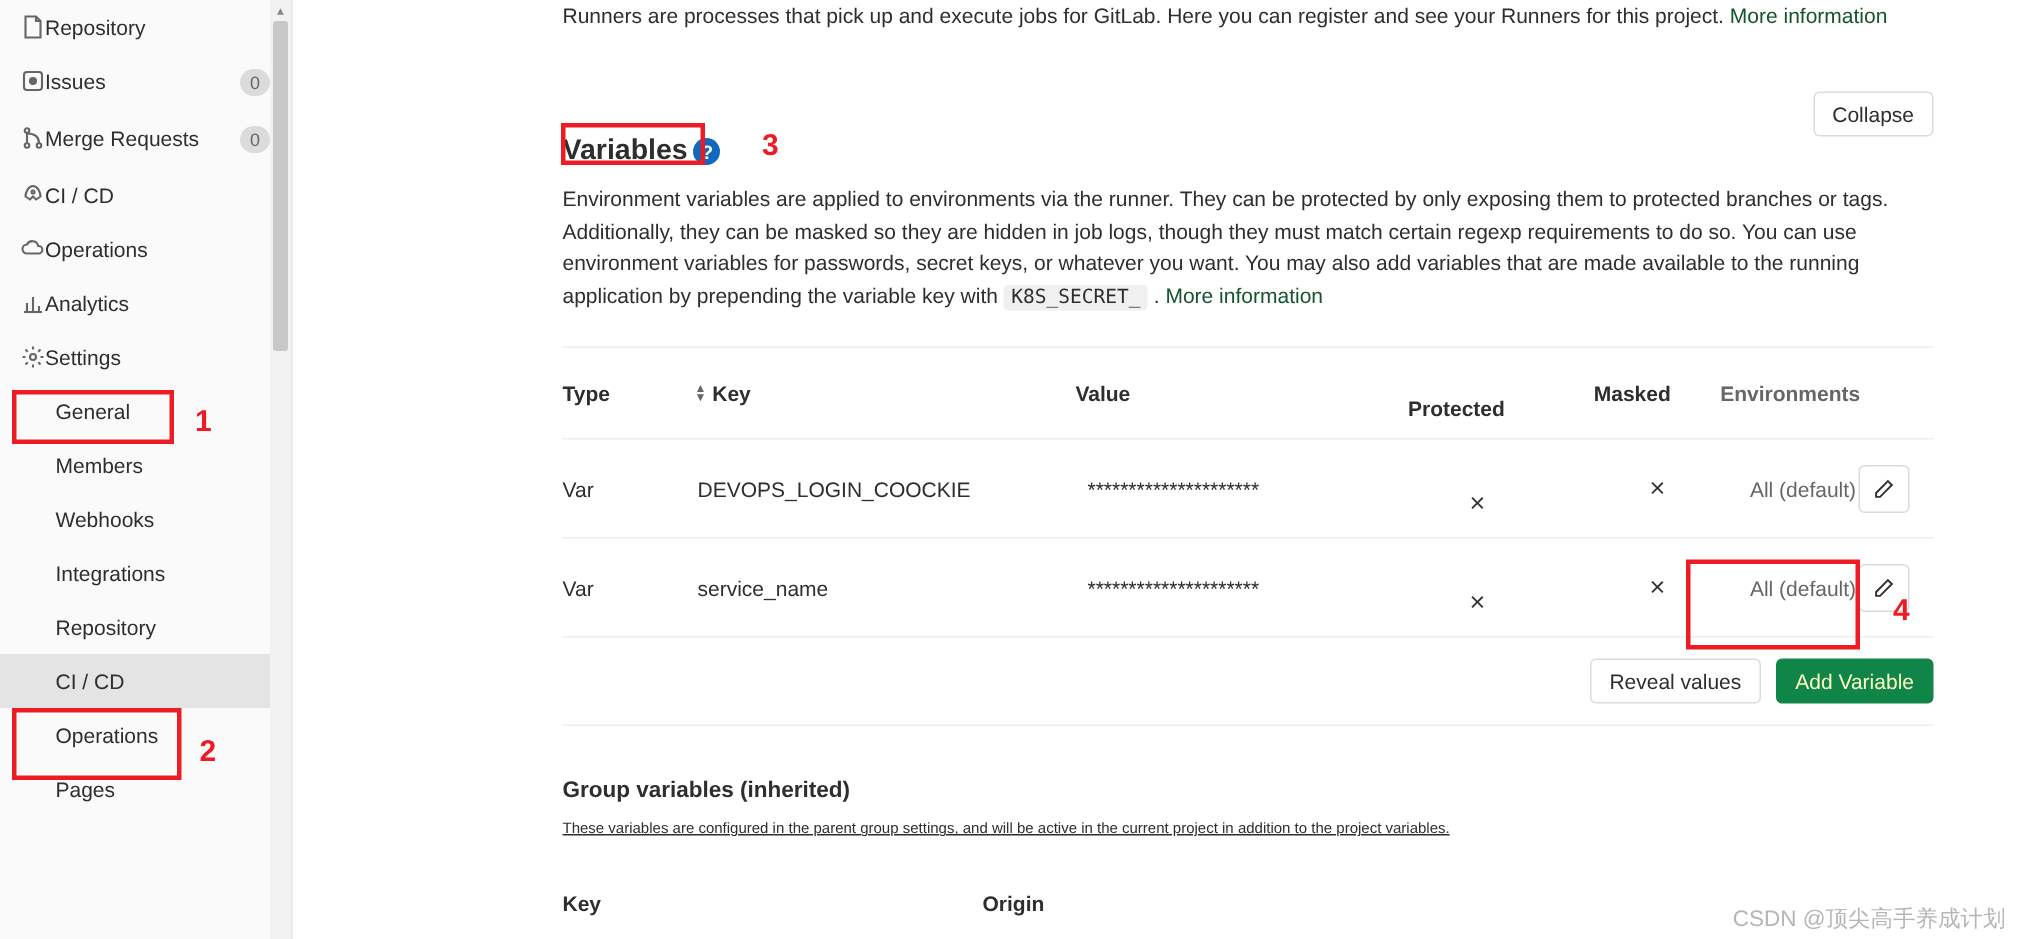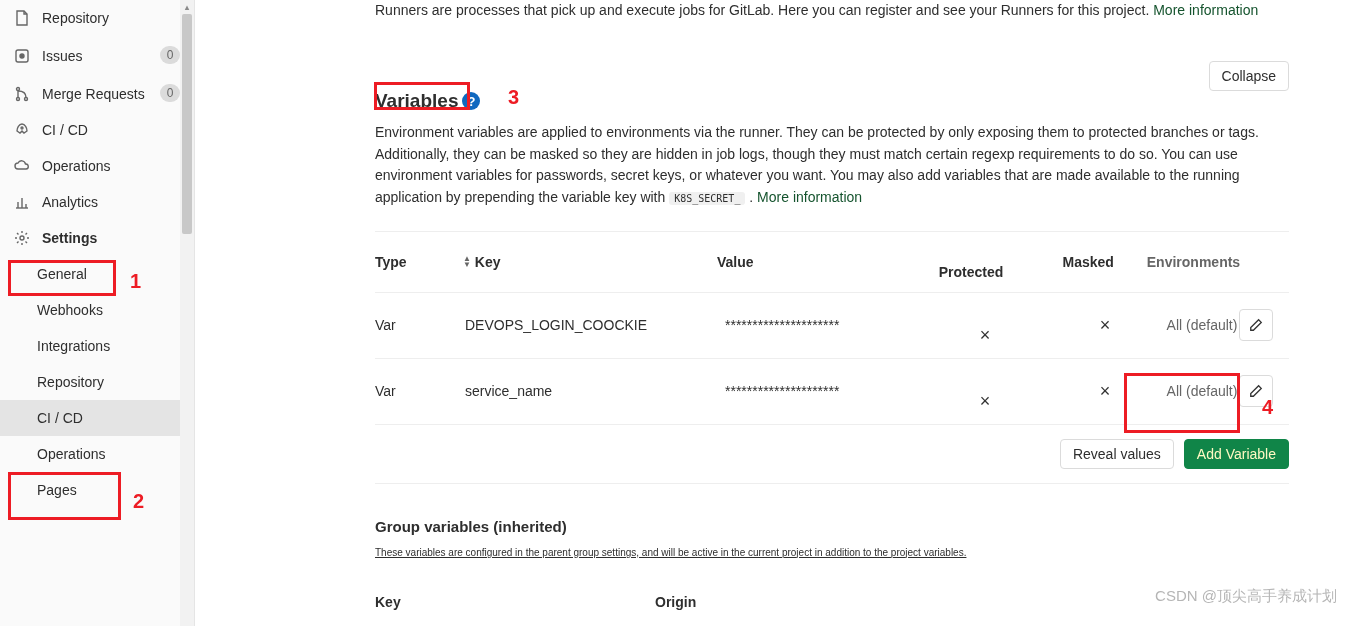--- a/index.html
+++ b/index.html
@@ -1,37 +1,37 @@
 <!DOCTYPE html>
 <html><head>
 <meta charset="utf-8">
 <style>
 * { box-sizing: border-box; margin: 0; padding: 0; }
 body { font-family: -apple-system, "Segoe UI", Helvetica, Arial, sans-serif; font-size: 14px; color: #2e2e2e; background: #fff; width: 1349px; height: 626px; overflow: hidden; position: relative; }
 .layout { display: flex; height: 100%; }
 .sidebar { width: 195px; background: #fafafa; border-right: 1px solid #e5e5e5; padding-top: 0; overflow-y: auto; position: relative; }
-.sidebar-item { display: flex; align-items: flex-end; padding: 10px 14px; color: #2e2e2e; cursor: pointer; gap: 12px; }
+.sidebar-item { display: flex; align-items: flex-start; padding: 10px 14px; color: #2e2e2e; cursor: pointer; }
 .sidebar-item.sub { padding-left: 37px; font-size: 14px; }
 .sidebar-item.active { background: #e4e4e4; font-weight: 400; }
 .sidebar-item .icon { width: 16px; height: 16px; display: inline-flex; align-items: center; justify-content: center; color: #666; flex-shrink: 0; }
 .sidebar-item .label { flex: 1; }
 .badge { background: #dbdbdb; color: #666; font-size: 12px; border-radius: 10px; width: 20px; height: 18px; display: inline-flex; align-items: center; justify-content: center; }
 .scrollbar-track { position: absolute; right: 0; top: 0; width: 14px; height: 100%; background: #f2f2f2; }
 .scrollbar-thumb { position: absolute; right: 2px; top: 0; width: 10px; height: 220px; background: #c8c8c8; border-radius: 2px; }
 .scrollbar-arrow { position: absolute; right: 0; top: 0; width: 14px; height: 14px; display: flex; align-items: center; justify-content: center; color: #888; font-size: 9px; }
 .main { flex: 1; padding: 0 60px 0 180px; overflow-y: auto; position: relative; }
 .intro { color: #2e2e2e; font-size: 14px; line-height: 1.5; margin-bottom: 40px; }
 .link { color: #14532d; cursor: pointer; }
 .section-head { display: flex; align-items: flex-start; justify-content: space-between; margin-bottom: 4px; }
 .section-title { font-size: 19px; font-weight: 600; display: inline-flex; align-items: center; gap: 4px; margin-top: 29px; }
 .help-icon { width: 18px; height: 18px; border-radius: 50%; background: #1068bf; color: #fff; font-size: 13px; font-weight: 700; display: inline-flex; align-items: center; justify-content: center; }
 .btn { border: 1px solid #dbdbdb; background: #fff; padding: 6px 12px; border-radius: 4px; cursor: pointer; font-size: 14px; color: #2e2e2e; }
 .btn.green { background: #108548; color: #fef9c3; border-color: #108548; }
 .desc { color: #2e2e2e; font-size: 14px; line-height: 1.55; margin-top: 10px; margin-bottom: 22px; }
-.code { background: #f0f0f0; padding: 1px 5px; font-family: monospace; font-size: 10px; border-radius: 3px; }
+.code { background: #f0f0f0; padding: 1px 5px; font-family: monospace; font-size: 13px; border-radius: 3px; }
 .table { width: 100%; }
 .thead, .trow { display: flex; align-items: center; padding: 12px 0; border-bottom: 1px solid #eee; }
 .thead { font-weight: 600; color: #2e2e2e; border-top: 1px solid #eee; }
 .col-type { width: 90px; }
 .col-key { width: 260px; display: flex; align-items: center; gap: 4px; }
 .col-value { width: 200px; }
 .col-prot { width: 120px; text-align: center; margin-top: 20px; }
 .col-mask { width: 120px; text-align: center; }
 .col-env { flex: 1; text-align: center; color: #666; }
 .col-act { width: 50px; }
@@ -39,21 +39,21 @@
 .edit-btn { width: 34px; height: 32px; border: 1px solid #dbdbdb; border-radius: 4px; display: inline-flex; align-items: center; justify-content: center; cursor: pointer; }
 .sort-icon { display: inline-flex; flex-direction: column; font-size: 8px; line-height: 6px; color: #666; }
 .footer-actions { display: flex; justify-content: flex-end; gap: 10px; padding: 14px 0; border-bottom: 1px solid #eee; margin-bottom: 34px; }
 .group-title { font-weight: 600; font-size: 15px; margin-bottom: 10px; }
 .group-desc { color: #2e2e2e; font-size: 10px; line-height: 1.5; margin-bottom: 20px; text-decoration: underline; }
 .ghead { display: flex; font-weight: 600; padding: 14px 0; }
 .gcol-key { width: 280px; }
 .gcol-origin { flex: 1; }
 .annot-box { border: 3px solid #ed1c24; position: absolute; pointer-events: none; }
 .annot-num { color: #ed1c24; font-weight: 600; font-size: 20px; position: absolute; }
-.watermark { position: absolute; bottom: 20px; right: 12px; color: rgba(120,120,120,0.55); font-size: 15px; }
+.watermark { position: absolute; bottom: 4px; right: 12px; color: rgba(120,120,120,0.55); font-size: 15px; }
 svg { display: block; }
 </style>
 </head>
 <body>
 
 <div class="layout">
   <div class="sidebar">
     <div class="scrollbar-track">
       <div class="scrollbar-arrow">▴</div>
       <div class="scrollbar-thumb" style="top:14px"></div>
@@ -110,32 +110,35 @@
     </div>
     <div class="sidebar-item">
       <span class="icon">
           <svg width="16" height="16" viewBox="0 0 16 16" fill="none" stroke="currentColor" stroke-width="1.4">
             <path d="M2 14h12"></path>
             <path d="M4 14V8M8 14V4M12 14v-4"></path>
           </svg>
         </span>
       <span class="label">Analytics</span>
     </div>
-    <div class="sidebar-item" style="font-weight:700">
+    <div class="sidebar-item" style="font-weight:400">
       <span class="icon">
           <svg width="16" height="16" viewBox="0 0 16 16" fill="none" stroke="currentColor" stroke-width="1.4">
             <circle cx="8" cy="8" r="2"></circle>
             <path d="M8 1v2M8 13v2M1 8h2M13 8h2M3 3l1.5 1.5M11.5 11.5L13 13M13 3l-1.5 1.5M4.5 11.5L3 13"></path>
           </svg>
         </span>
       <span class="label">Settings</span>
     </div>
 
     <div class="sidebar-item sub">
         <span>General</span>
+      </div>
+    <div class="sidebar-item sub">
+        <span>Members</span>
       </div>
     <div class="sidebar-item sub">
         <span>Webhooks</span>
       </div>
     <div class="sidebar-item sub">
         <span>Integrations</span>
       </div>
     <div class="sidebar-item sub">
         <span>Repository</span>
       </div>

